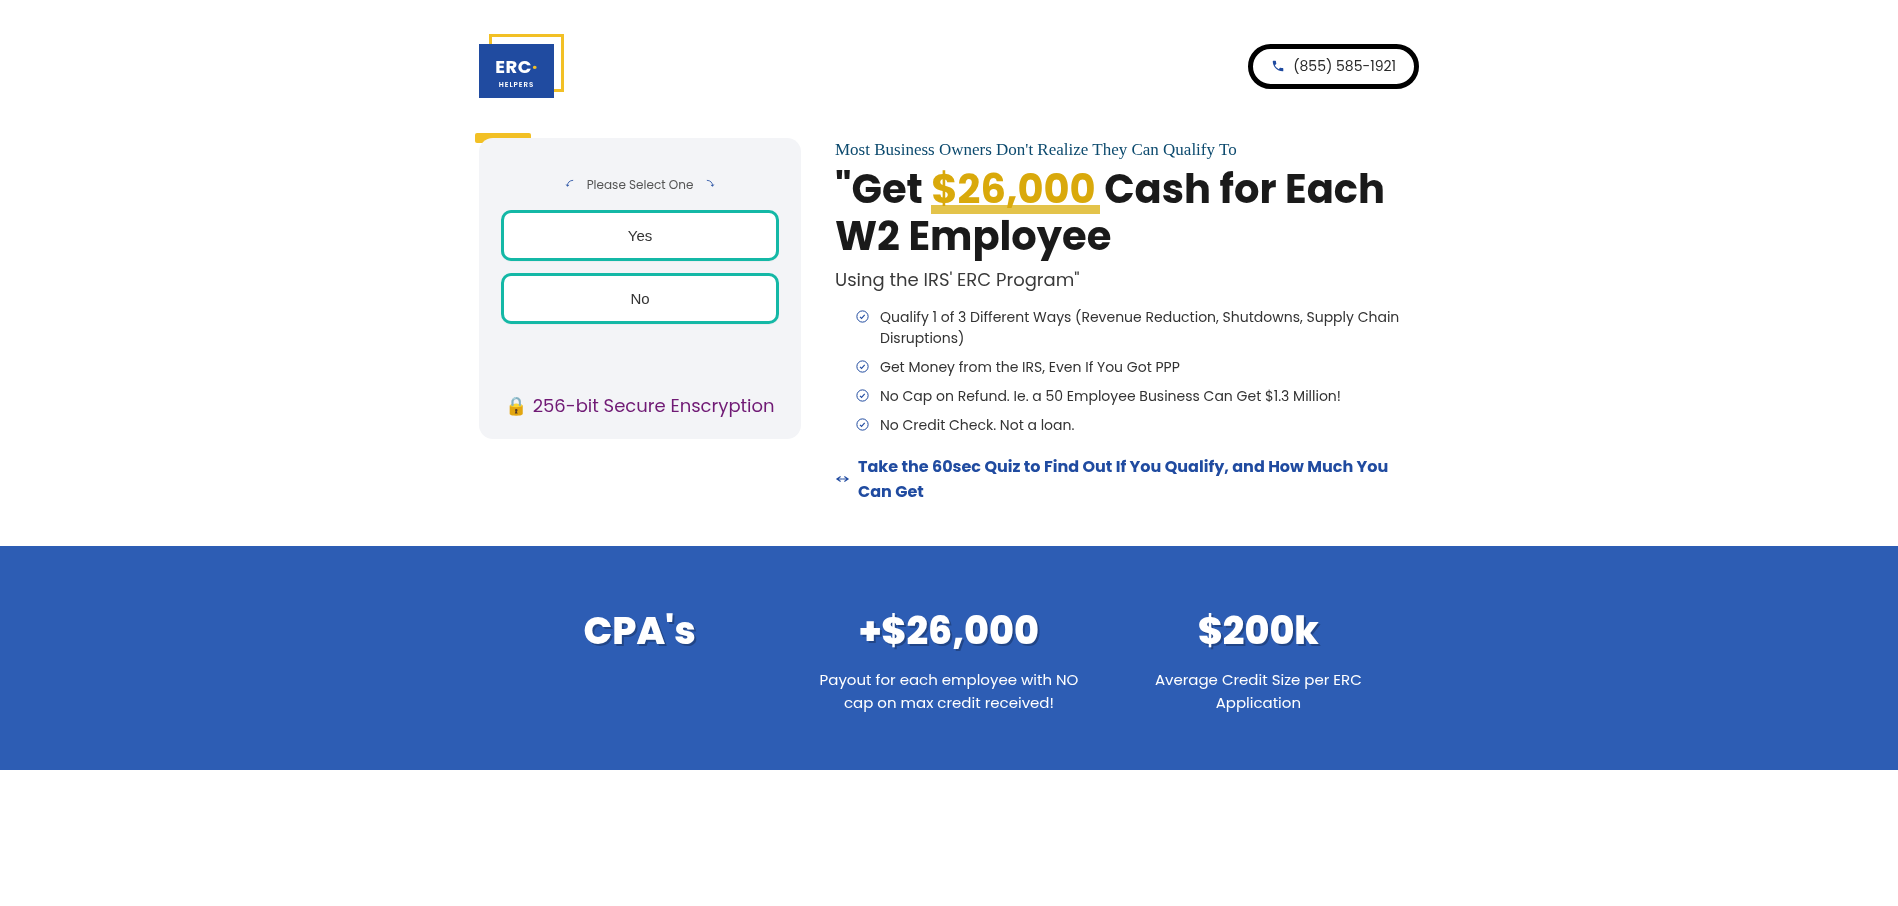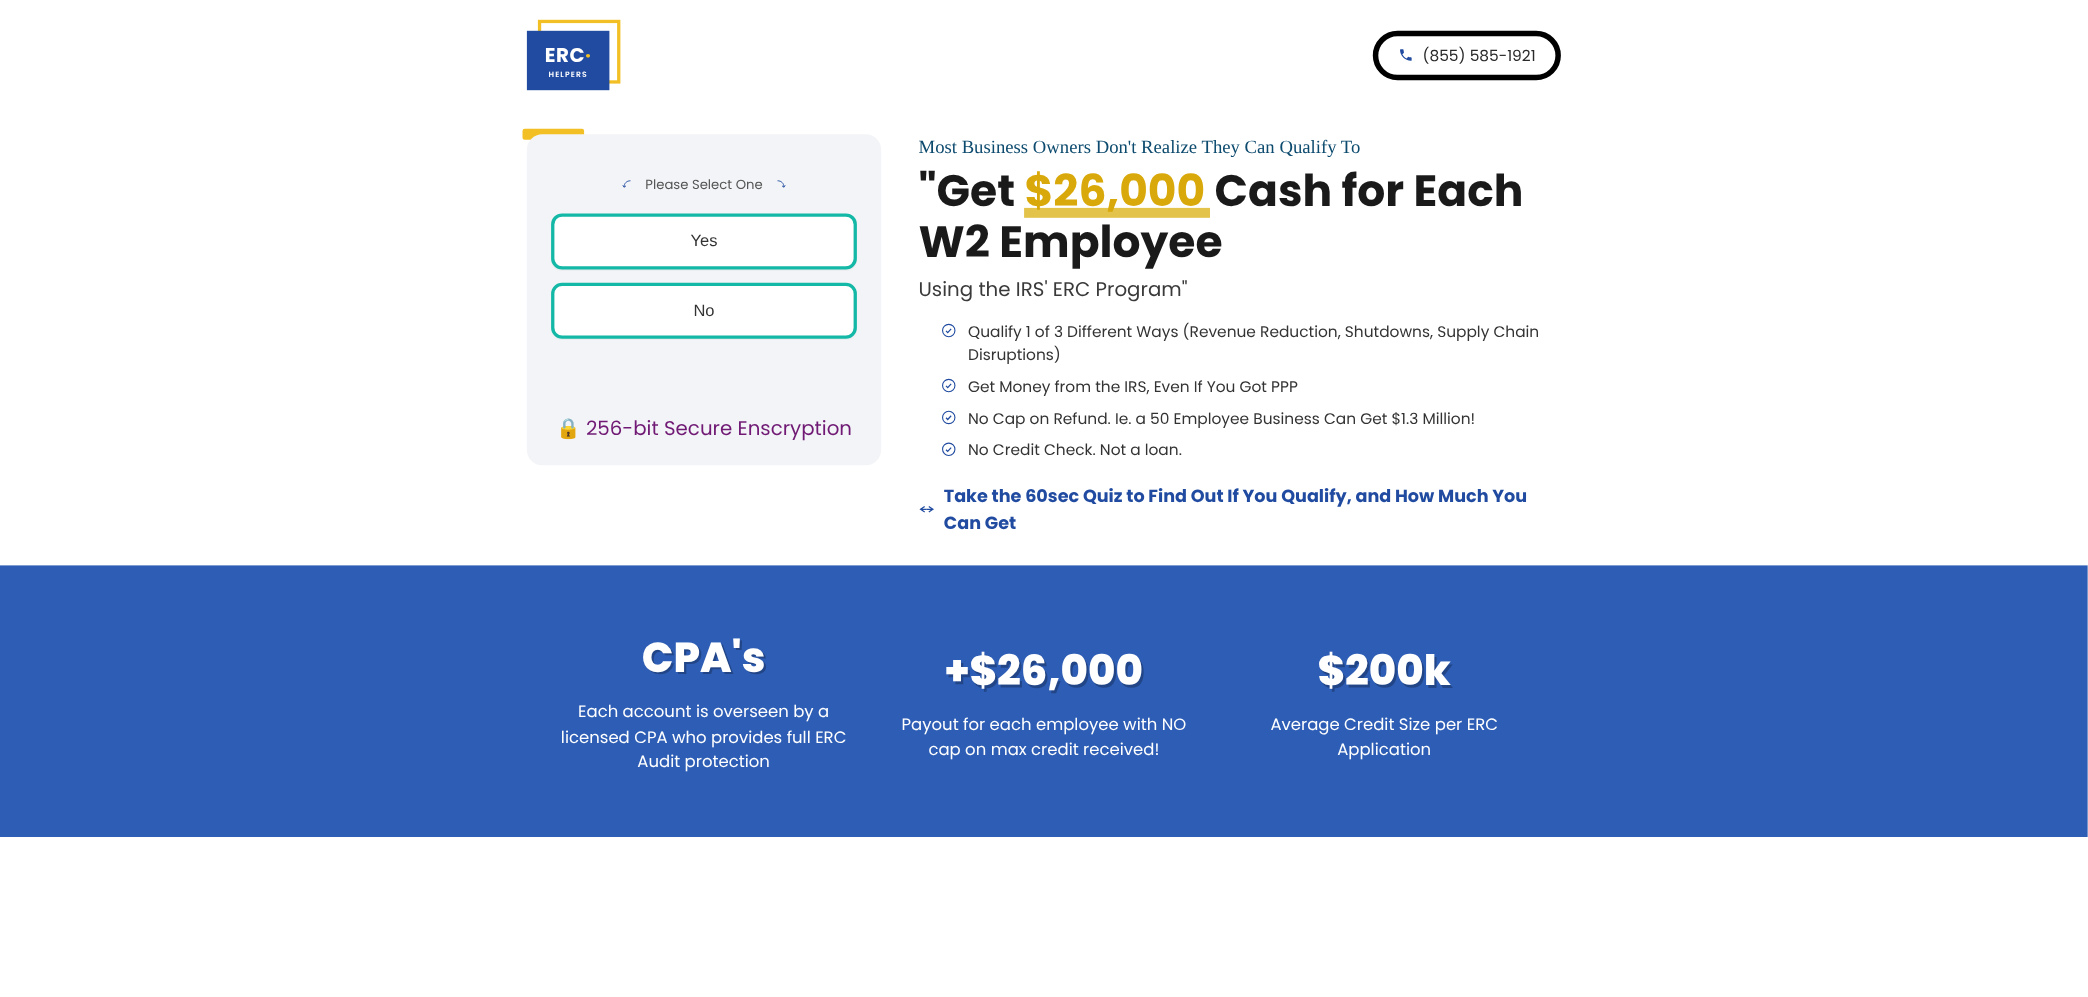--- a/index.html
+++ b/index.html
@@ -1,17 +1,17 @@
 <!DOCTYPE html>
 <html><head>
 <meta charset="utf-8">
 <style>
   * { margin: 0; padding: 0; box-sizing: border-box; }
   body { font-family: 'Poppins', 'Helvetica Neue', Arial, sans-serif; color: #1a1a1a; background: #fff; }
-  .container { max-width: 980px; margin: 0 auto; padding: 0 20px; }
+  .container { max-width: 980px; margin: 0 auto; padding: 16px 20px; }
 
   
   .header { display: flex; justify-content: space-between; align-items: center; padding: 18px 0 8px; }
   .logo-wrap { position: relative; width: 90px; height: 64px; }
   .logo-outer { position: absolute; top: 0; left: 10px; width: 75px; height: 58px; border: 3px solid #f2c025; }
   .logo-inner { position: absolute; top: 10px; left: 0; width: 75px; height: 54px; background: #204ba0; display: flex; flex-direction: column; align-items: center; justify-content: center; color: #fff; }
   .logo-inner .erc { font-weight: 700; font-size: 18px; letter-spacing: 0.5px; }
   .logo-inner .dot { color: #f2c025; }
   .logo-inner .helpers { font-size: 7px; letter-spacing: 1px; font-weight: 600; }
   .phone { display: flex; align-items: center; gap: 8px; border: 5px solid #000000; border-radius: 24px; padding: 7px 18px; color: #2a2a2a; font-size: 14px; text-decoration: none; }
@@ -38,21 +38,21 @@
   .big-head .gold::after { content: ""; position: absolute; left: 0; right: -4px; bottom: -1px; height: 9px; background: #e3c34a; z-index: -1; }
   .subline { font-size: 18px; color: #3a3a3a; margin-top: 6px; margin-bottom: 14px; }
   .bullets { list-style: none; padding-left: 20px; margin-bottom: 18px; }
   .bullets li { display: flex; align-items: flex-start; gap: 10px; font-size: 14px; color: #333; margin-bottom: 8px; }
   .bullets svg { width: 15px; height: 15px; stroke: #204ba0; fill: none; flex-shrink: 0; margin-top: 2px; }
   .cta-line { display: flex; align-items: center; gap: 8px; color: #204ba0; font-weight: 700; font-size: 16px; }
   .cta-line svg { width: 16px; height: 12px; stroke: #204ba0; fill: none; }
 
   
   .band { background: #2d5db4; color: #fff; padding: 56px 0 56px; }
-  .metrics { display: flex; justify-content: space-between; gap: 28px; text-align: center; max-width: 960px; margin: 0 auto; padding: 0 30px; align-items: center; }
+  .metrics { display: flex; justify-content: space-between; gap: 28px; text-align: center; max-width: 960px; margin: 0 auto; padding: 0 30px; }
   .metric { flex: 1; }
   .metric h2 { font-size: 38px; font-weight: 800; text-shadow: 2px 2px 0 rgba(0,0,0,0.25); margin-bottom: 10px; }
   .metric p { font-size: 15px; line-height: 1.5; max-width: 260px; margin: 0 auto; }
 </style>
 </head>
 <body>
 
 <div class="container">
   <header class="header">
     <div class="logo-wrap">
@@ -136,21 +136,20 @@
         <span>Take the 60sec Quiz to Find Out If You Qualify, and How Much You Can Get</span>
       </div>
     </div>
   </section>
 </div>
 
 <section class="band">
   <div class="metrics">
     <div class="metric">
       <h2>CPA's</h2>
-      <p>Each account is overseen by a licensed CPA who provides full ERC Audit protection</p>
     </div>
     <div class="metric">
       <h2>+$26,000</h2>
       <p>Payout for each employee with NO cap on max credit received!</p>
     </div>
     <div class="metric">
       <h2>$200k</h2>
       <p>Average Credit Size per ERC Application</p>
     </div>
   </div>

